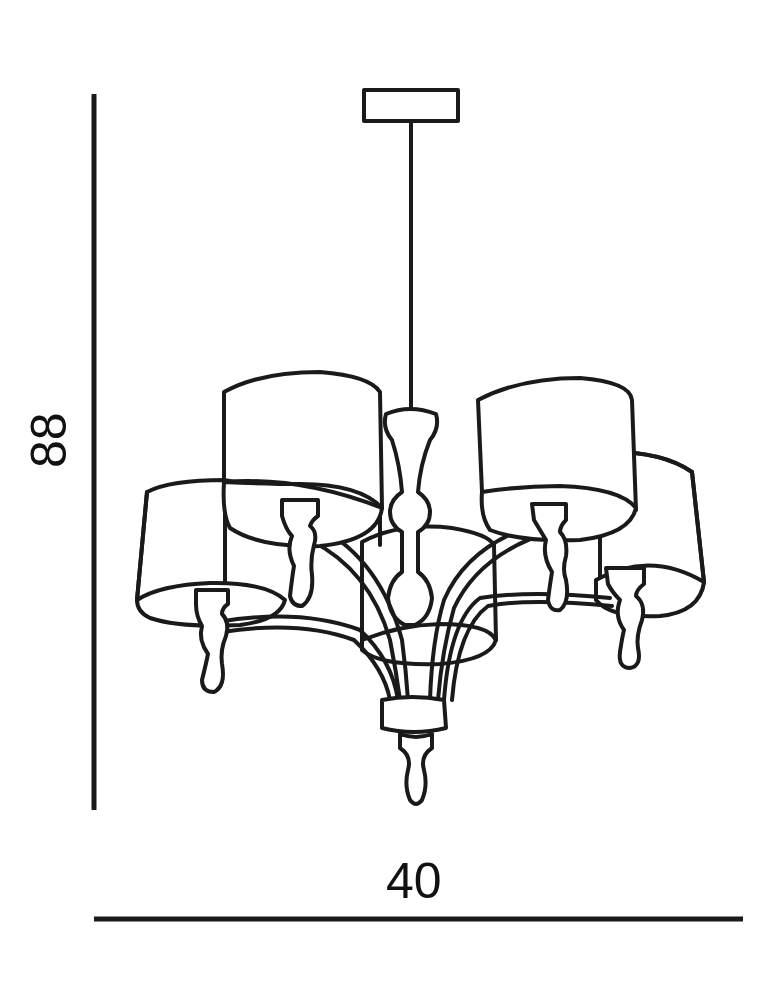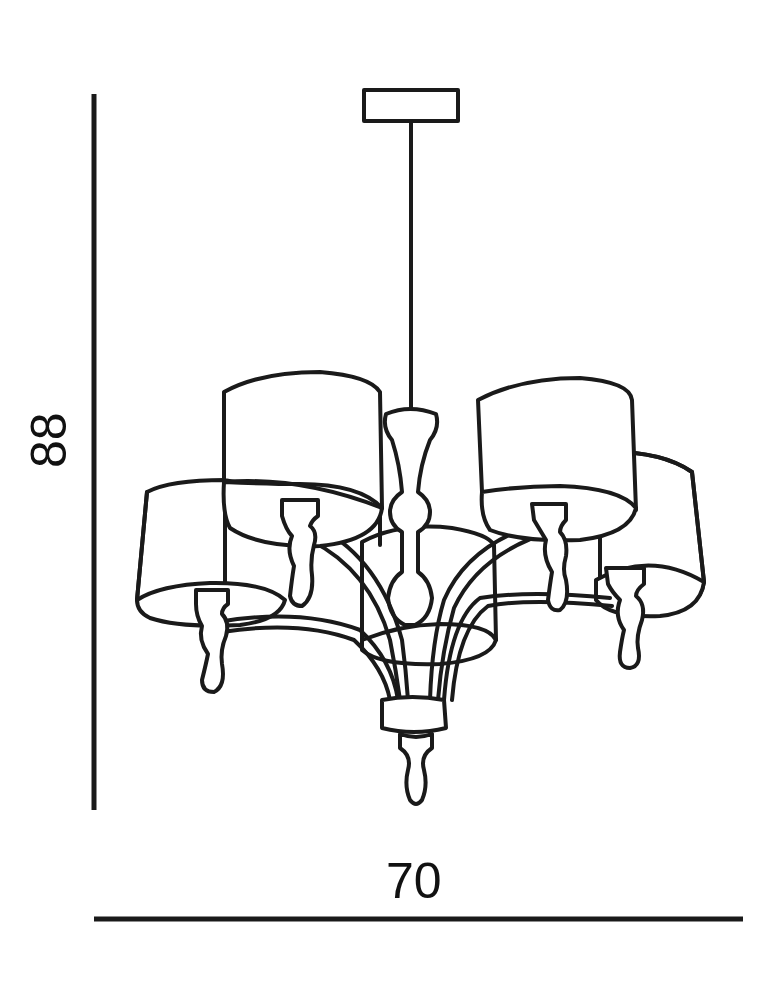--- a/index.html
+++ b/index.html
@@ -79,13 +79,13 @@
     <path class="fill-w" d="M606 568 L644 568 L644 584 Q636 590 636 596 Q646 604 642 620 Q636 636 638 648 Q642 666 630 668 Q618 668 620 652 Q622 638 624 630 Q614 616 620 600 Q612 592 608 584 Z"></path>
   </g>
 
   <g>
     <path class="fill-w" d="M382 700 Q412 694 444 700 L446 728 Q414 736 382 728 Z"></path>
     <path class="fill-w" d="M400 734 Q416 740 432 734 L432 748 Q420 756 424 770 Q428 786 422 800 Q416 808 410 800 Q404 786 408 770 Q412 756 400 748 Z"></path>
   </g>
 </svg>
 
 <div class="dim-label" id="dim-height-label">88</div>
-<div class="dim-label" id="dim-width-label">70</div>
+<div class="dim-label" id="dim-width-label">40</div>
 
 </body></html>

